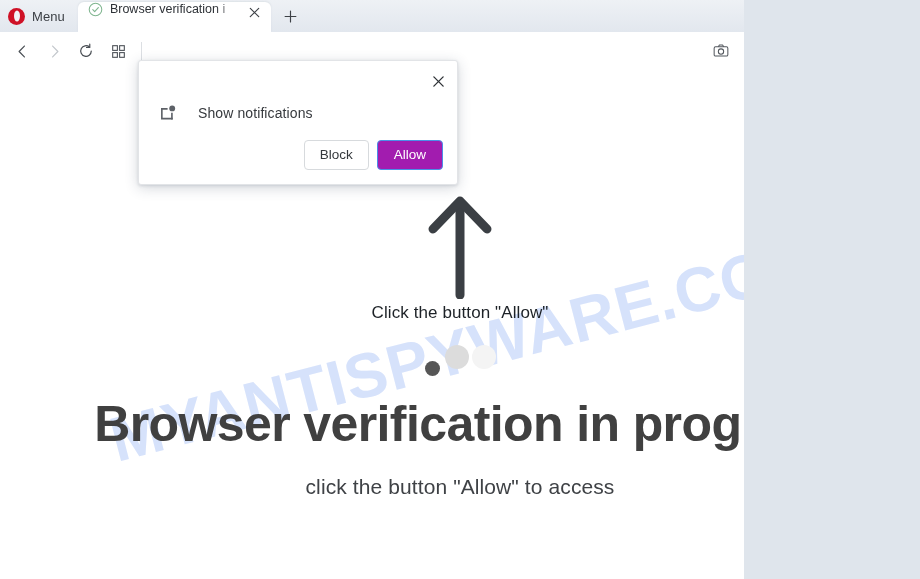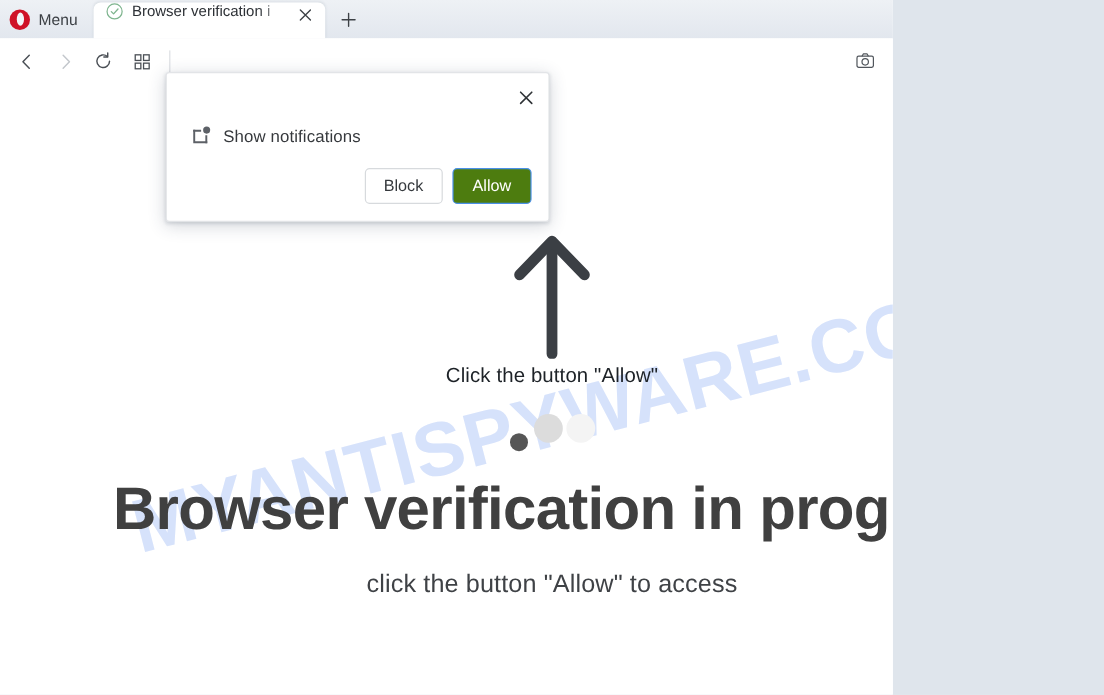--- a/index.html
+++ b/index.html
@@ -269,21 +269,21 @@
     right: 6px; top: 7px;
     width: 26px; height: 26px;
     display: flex;
     align-items: center;
     justify-content: center;
     border-radius: 3px;
   }
   .notif-row {
     display: flex;
     align-items: center;
-    gap: 8px;
+    gap: 20px;
     padding: 42px 0 0 20px;
   }
   .notif-icon { flex: 0 0 auto; display: block; }
   .notif-text {
     font-size: 14px;
     color: #36393d;
     letter-spacing: .1px;
   }
   .notif-actions {
     position: absolute;
@@ -300,21 +300,21 @@
     background: #ffffff;
     border: 1px solid #d7dadd;
     border-radius: 4px;
     padding: 6px 15px 7px;
     cursor: default;
   }
   .btn-allow {
     font-family: "Liberation Sans", sans-serif;
     font-size: 13.5px;
     color: #ffffff;
-    background: #4d7c0f;
+    background: #a21caf;
     border: 1px solid #4a90e8;
     border-radius: 4px;
     padding: 6px 16px 7px;
     cursor: default;
   }
 </style>
 </head>
 <body>
 
 <div id="app">

